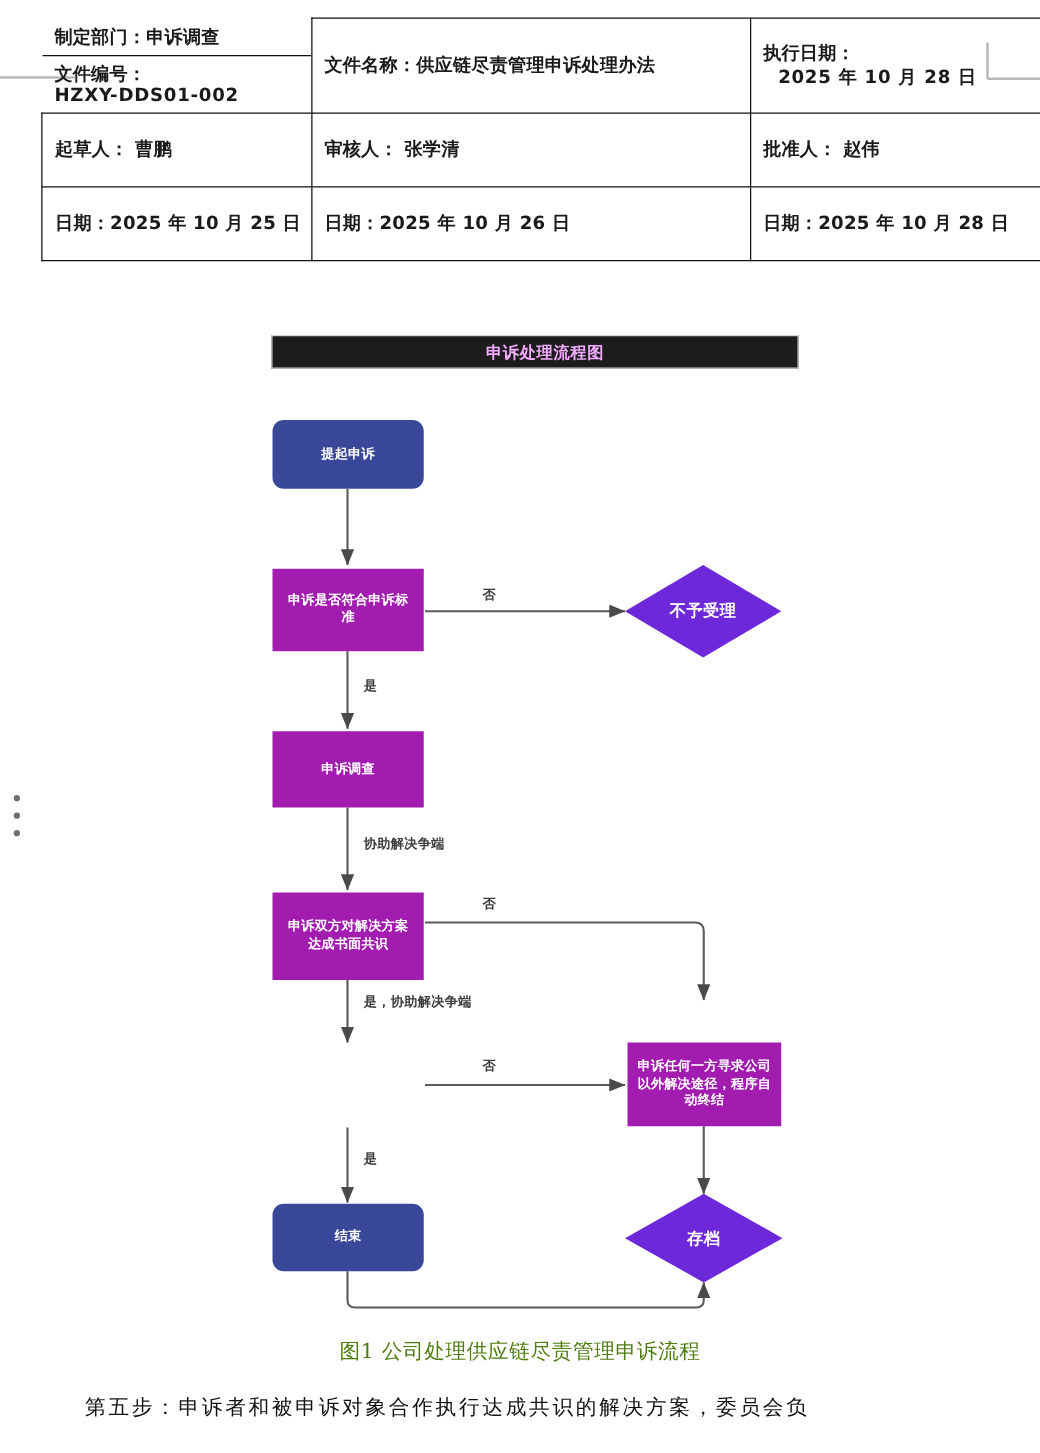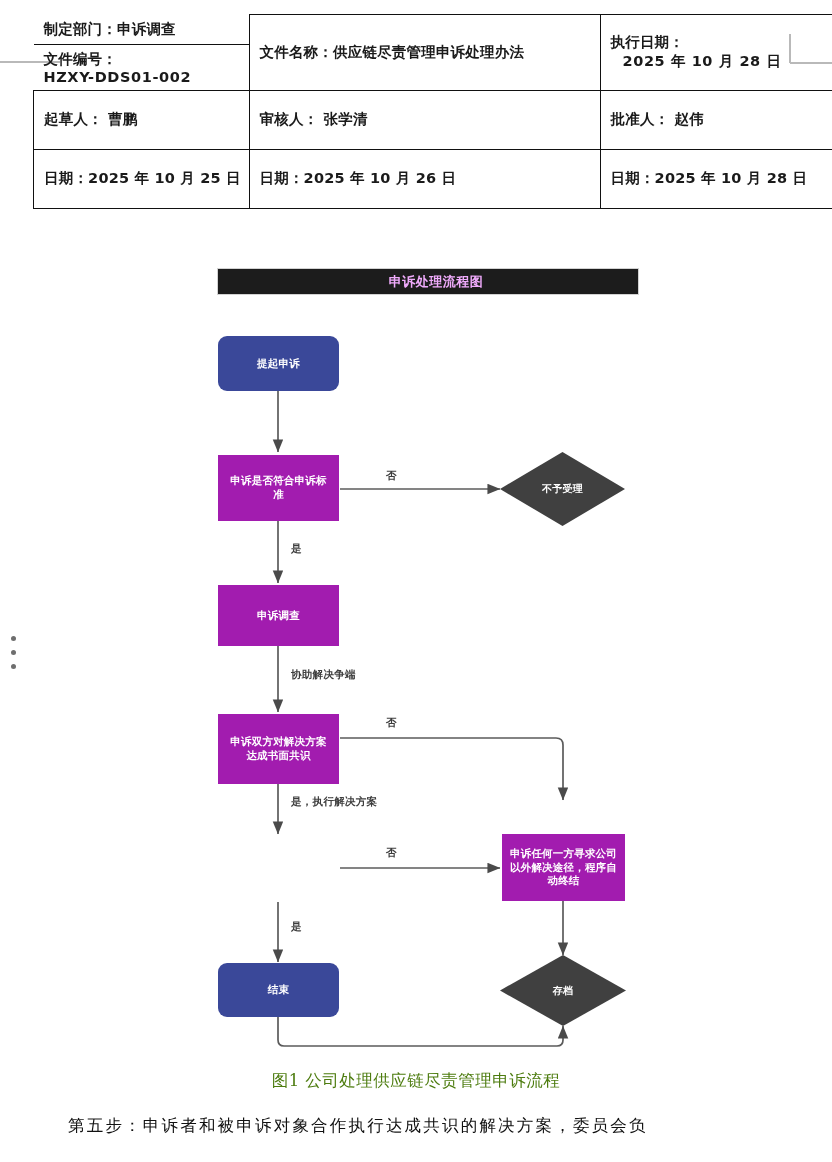--- a/index.html
+++ b/index.html
@@ -71,23 +71,23 @@
     font-size:10.5px;font-weight:bold;
     line-height:1.32;
     padding:2px 8px;
     letter-spacing:.2px;
   }
   .n-blue{background:#3a4899;border-radius:9px;}
   .n-yellow{background:#a21caf;}
   .diamond{
     position:absolute;
     display:flex;align-items:center;justify-content:center;
-    color:#fff;font-size:10px;font-weight:bold;
-    font-family:"DejaVu Sans","Liberation Sans",sans-serif;
-    background:#404040;
+    color:#fff;font-size:13px;font-weight:bold;
+    font-family:"DejaVu Sans","Liberation Sans",sans-serif;
+    background:#6d28d9;
     clip-path:polygon(50% 0%,100% 50%,50% 100%,0% 50%);
     letter-spacing:.3px;
   }
   .edge-label{
     position:absolute;
     font-family:"DejaVu Sans","Liberation Sans",sans-serif;
     font-size:10.5px;font-weight:bold;color:#3d3d3d;
     white-space:nowrap;
     letter-spacing:.3px;
   }
@@ -211,21 +211,21 @@
     <div class="node n-yellow" style="left:502px;top:834px;width:123px;height:67px;">申诉任何一方寻求公司以外解决途径，程序自动终结</div>
 
     <div class="node n-blue" style="left:218px;top:963px;width:121px;height:54px;">结束</div>
 
     <div class="diamond" style="left:500px;top:955px;width:126px;height:71px;">存档</div>
 
     <div class="edge-label" style="left:386px;top:469px;">否</div>
     <div class="edge-label" style="left:291px;top:542px;">是</div>
     <div class="edge-label" style="left:291px;top:668px;">协助解决争端</div>
     <div class="edge-label" style="left:386px;top:716px;">否</div>
-    <div class="edge-label" style="left:291px;top:795px;">是，执行解决方案</div>
+    <div class="edge-label" style="left:291px;top:795px;">是，协助解决争端</div>
     <div class="edge-label" style="left:386px;top:846px;">否</div>
     <div class="edge-label" style="left:291px;top:920px;">是</div>
   </div>
 
   <div class="caption">图1 公司处理供应链尽责管理申诉流程</div>
 
   <div class="para">第五步：申诉者和被申诉对象合作执行达成共识的解决方案，委员会负</div>
 
 </div>
 

